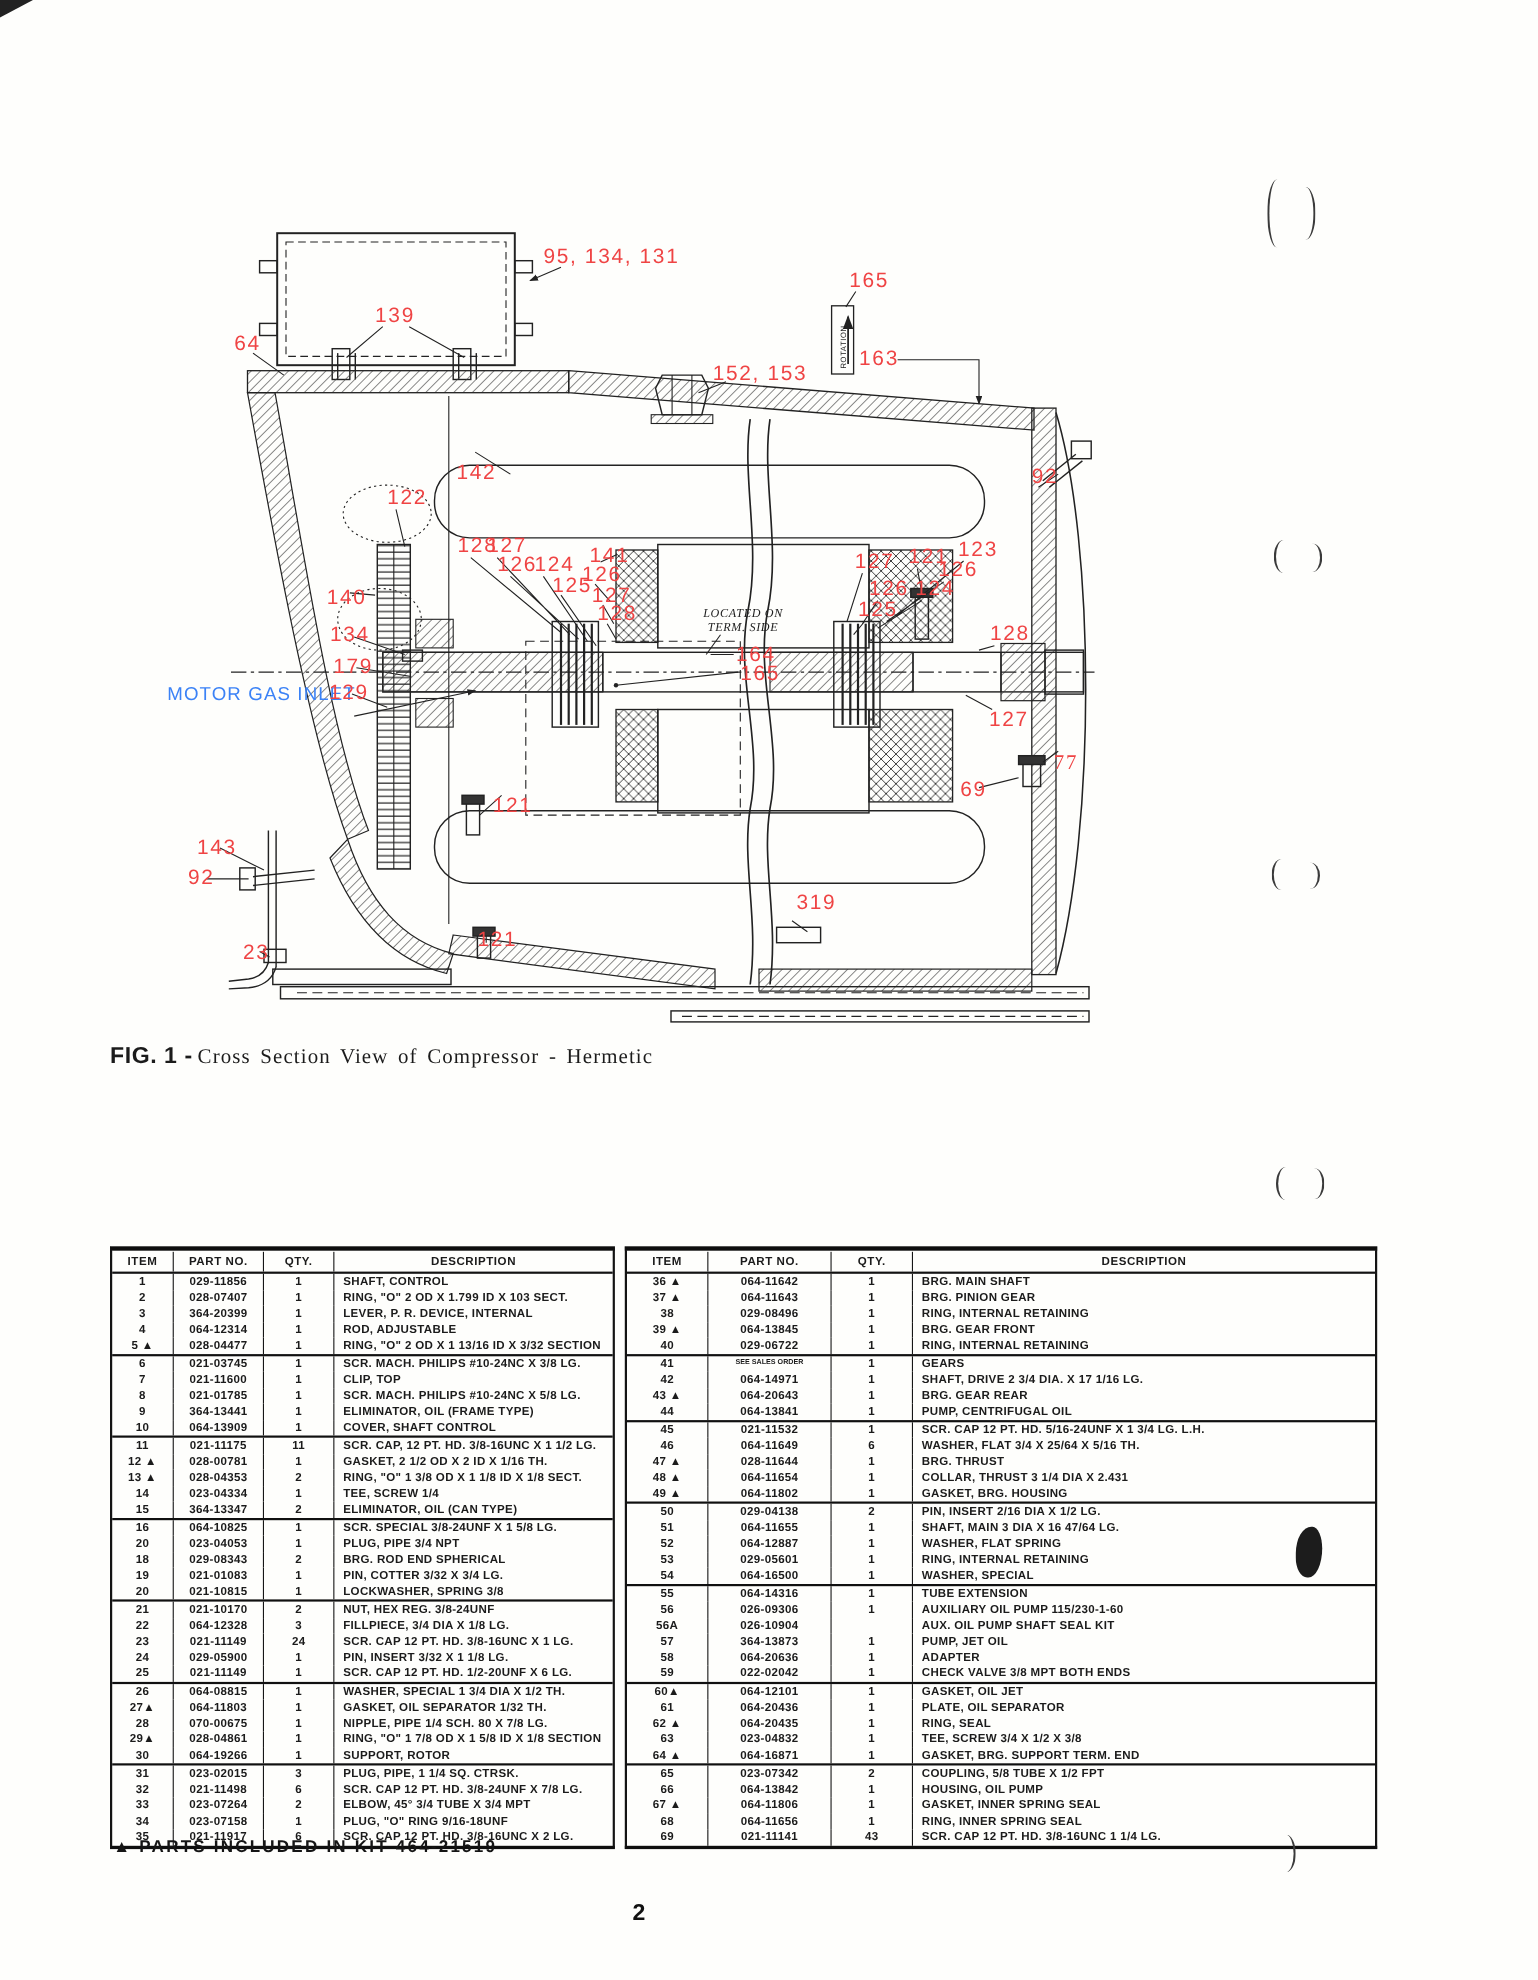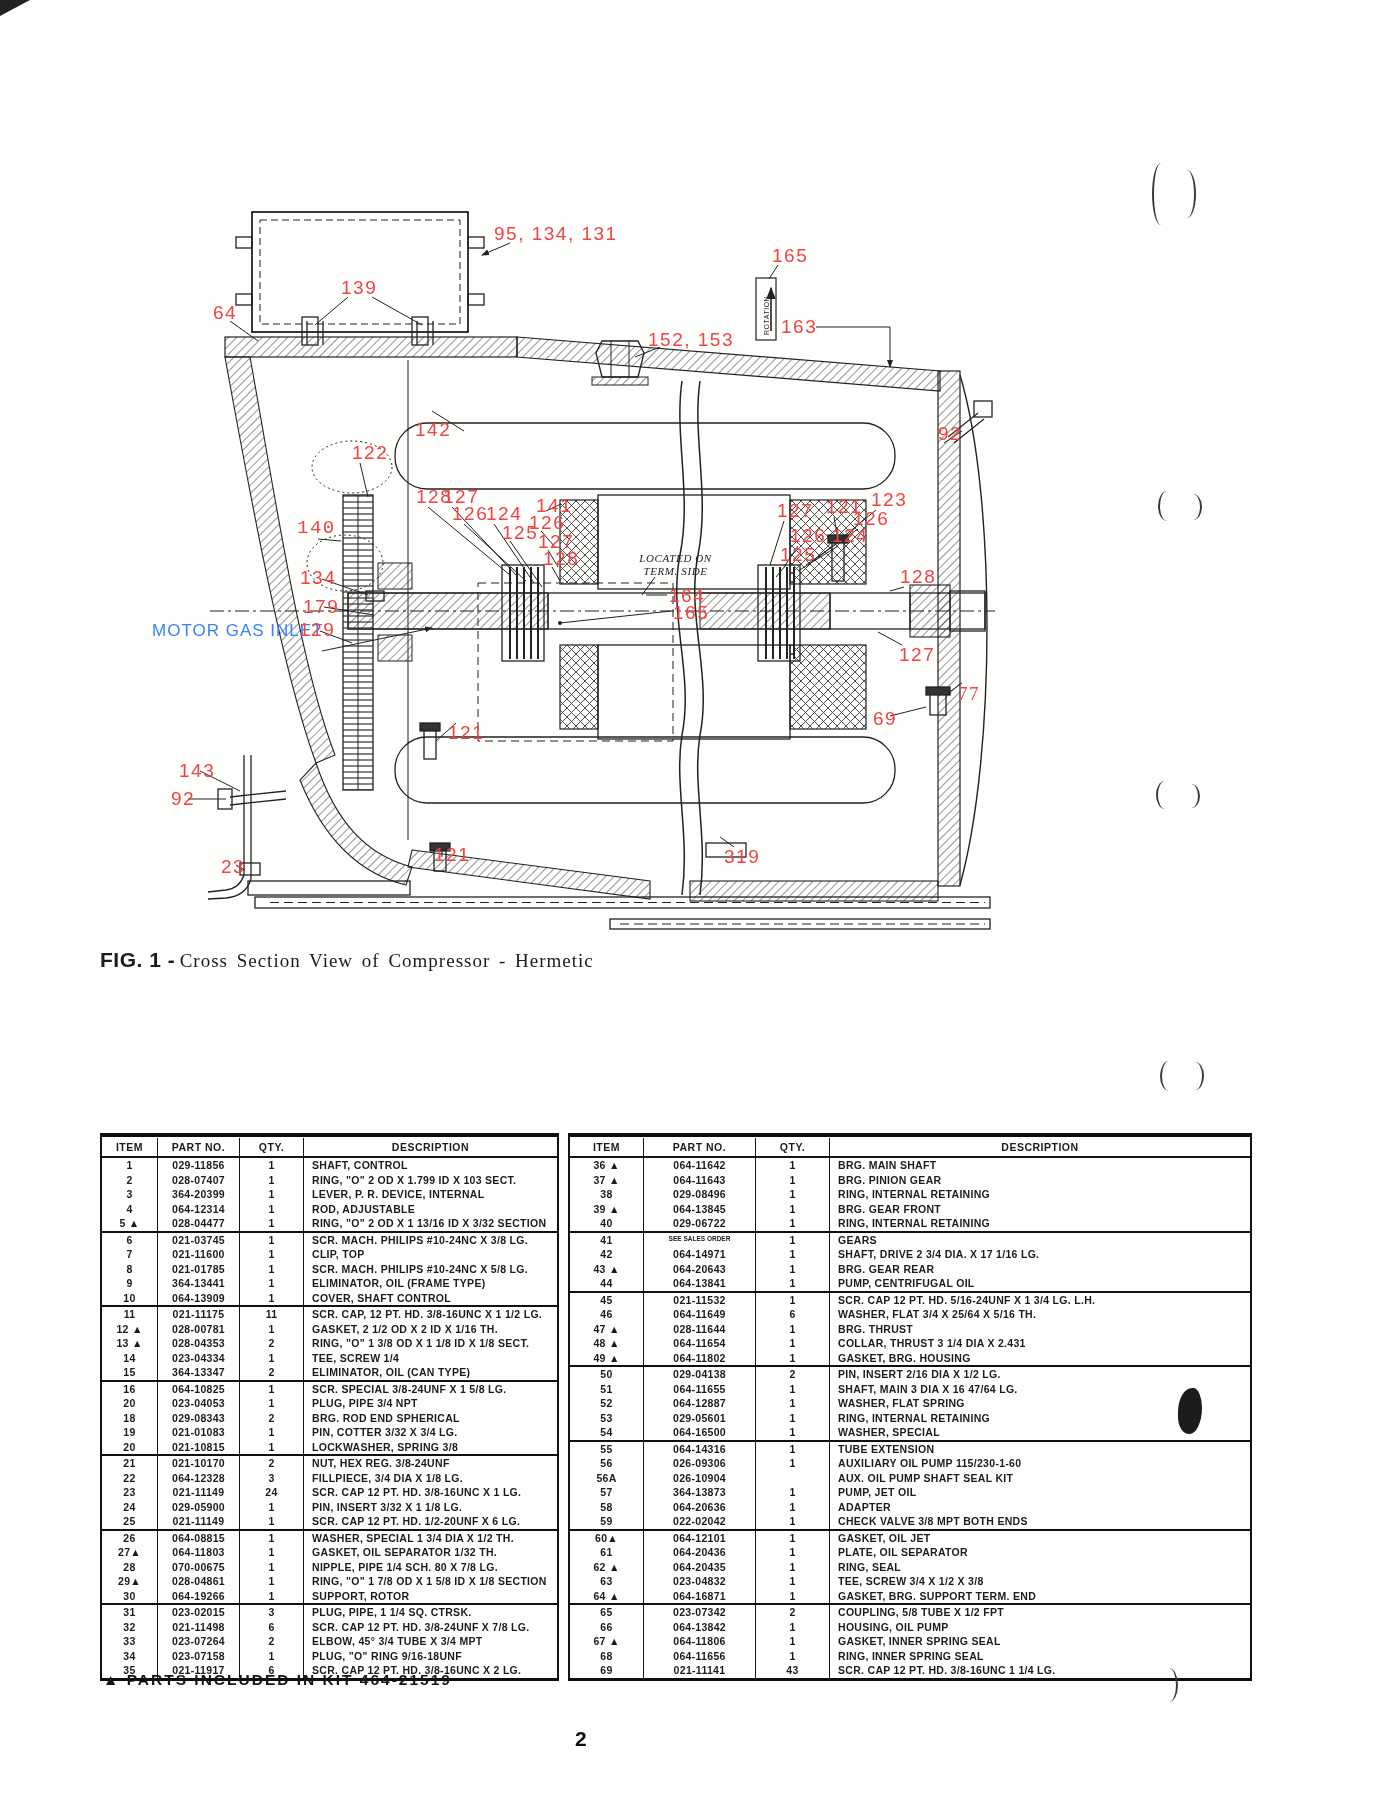--- a/index.html
+++ b/index.html
@@ -212,35 +212,35 @@
       <span class="co" style="left: 538px; top: 532px;">127</span>
       <span class="co" style="left: 543px; top: 549px;">128</span>
       <span class="co" style="left: 777px; top: 501px;">127</span>
       <span class="co" style="left: 826px; top: 497px;">121</span>
       <span class="co" style="left: 871px; top: 490px;">123</span>
       <span class="co" style="left: 853px; top: 509px;">126</span>
       <span class="co" style="left: 790px; top: 526px;">126</span>
       <span class="co" style="left: 832px; top: 526px;">124</span>
       <span class="co" style="left: 780px; top: 545px;">125</span>
       <span class="co" style="left: 900px; top: 567px;">128</span>
-      <span class="co" style="left: 297px; top: 519px; font-family: Liberation Mono, monospace;">140</span>
+      <span class="co" style="left: 297px; top: 534px;">140</span>
       <span class="co" style="left: 300px; top: 568px;">134</span>
       <span class="co" style="left: 303px; top: 597px;">179</span>
       <span class="co" style="left: 299px; top: 620px;">129</span>
       <span class="co" style="left: 669px; top: 586px;">164</span>
       <span class="co" style="left: 673px; top: 603px;">165</span>
       <span class="co" style="left: 899px; top: 645px;">127</span>
       <span class="co" style="left: 958px; top: 684px; font-family: Liberation Serif, serif;">77</span>
       <span class="co" style="left: 873px; top: 709px;">69</span>
       <span class="co" style="left: 448px; top: 723px;">121</span>
       <span class="co" style="left: 179px; top: 761px;">143</span>
       <span class="co" style="left: 171px; top: 789px;">92</span>
       <span class="co" style="left: 221px; top: 857px;">23</span>
       <span class="co" style="left: 434px; top: 845px;">121</span>
-      <span class="co" style="left: 724px; top: 847px;">319</span>
+      <span class="co" style="left: 724px; top: 811px;">319</span>
     </div>
 
   <div class="caption">
     <b>FIG. 1 -</b>
     <span>Cross Section View of Compressor - Hermetic</span>
   </div>
 
   <div class="ptable left" id="table-left" style="left:100px;top:1133px;width:455px;">
     <div class="thead">
       <span class="vr">ITEM</span>

